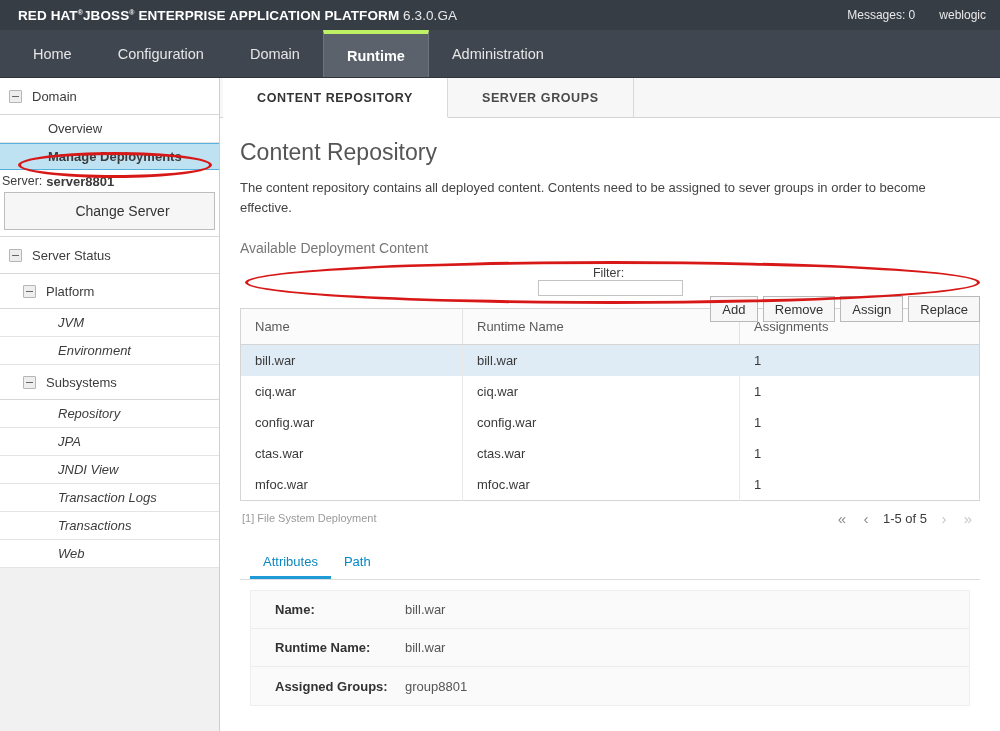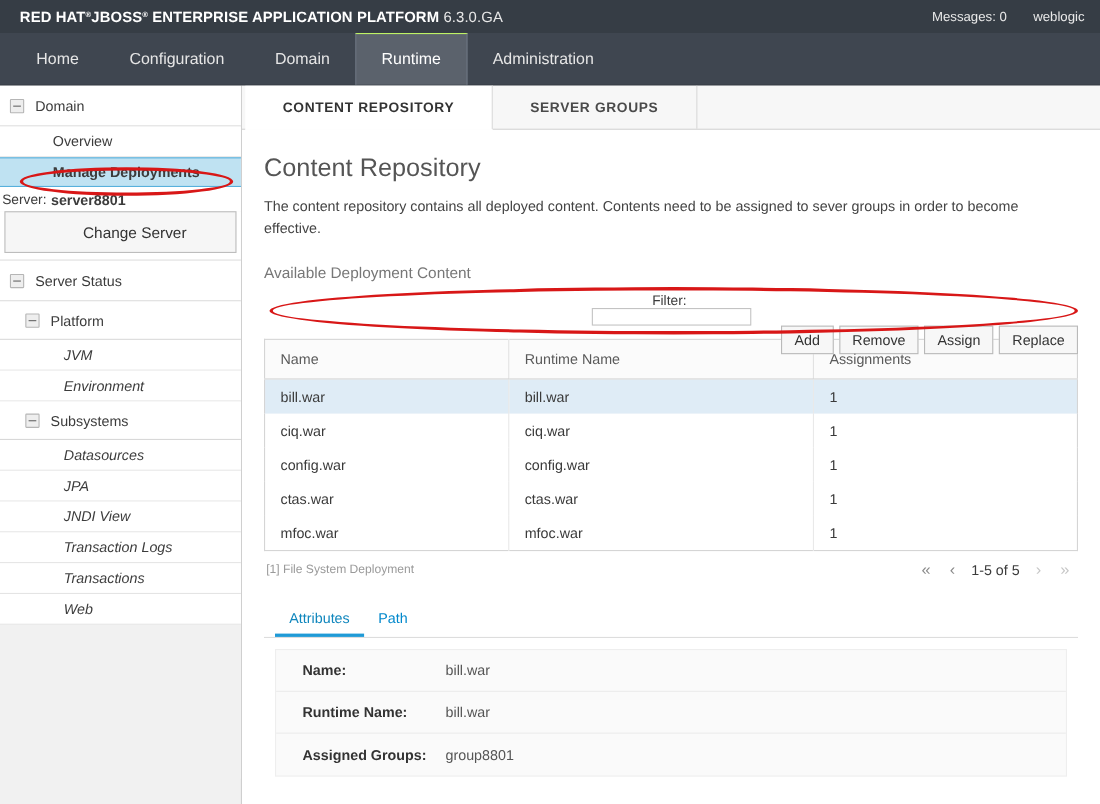--- a/index.html
+++ b/index.html
@@ -53,24 +53,24 @@
     align-items: center;
     padding: 0 23px;
     color: #e6e6e6;
     font-size: 14.5px;
     cursor: pointer;
     white-space: nowrap;
   }
   .navitem.active {
     background: #5b626c;
     color: #ffffff;
-    font-weight: normal;
+    font-weight: bold;
     border-left: 1px solid #6c7480;
     border-right: 1px solid #6c7480;
-    border-top: 1px solid #bef264;
+    border-top: 4px solid #bef264;
   }
 
   
   .body {
     display: flex;
     height: 653px;
     background: #ffffff;
   }
 
   
@@ -426,21 +426,21 @@
     </div>
     <div class="side-link lvl2">
       <span>Environment</span>
     </div>
 
     <div class="side-sub">
       <span class="twisty"></span>
       <span>Subsystems</span>
     </div>
     <div class="side-link lvl2">
-      <span>Datasources</span>
+      <span>Repository</span>
     </div>
     <div class="side-link lvl2">
       <span>JPA</span>
     </div>
     <div class="side-link lvl2">
       <span>JNDI View</span>
     </div>
     <div class="side-link lvl2">
       <span>Transaction Logs</span>
     </div>

